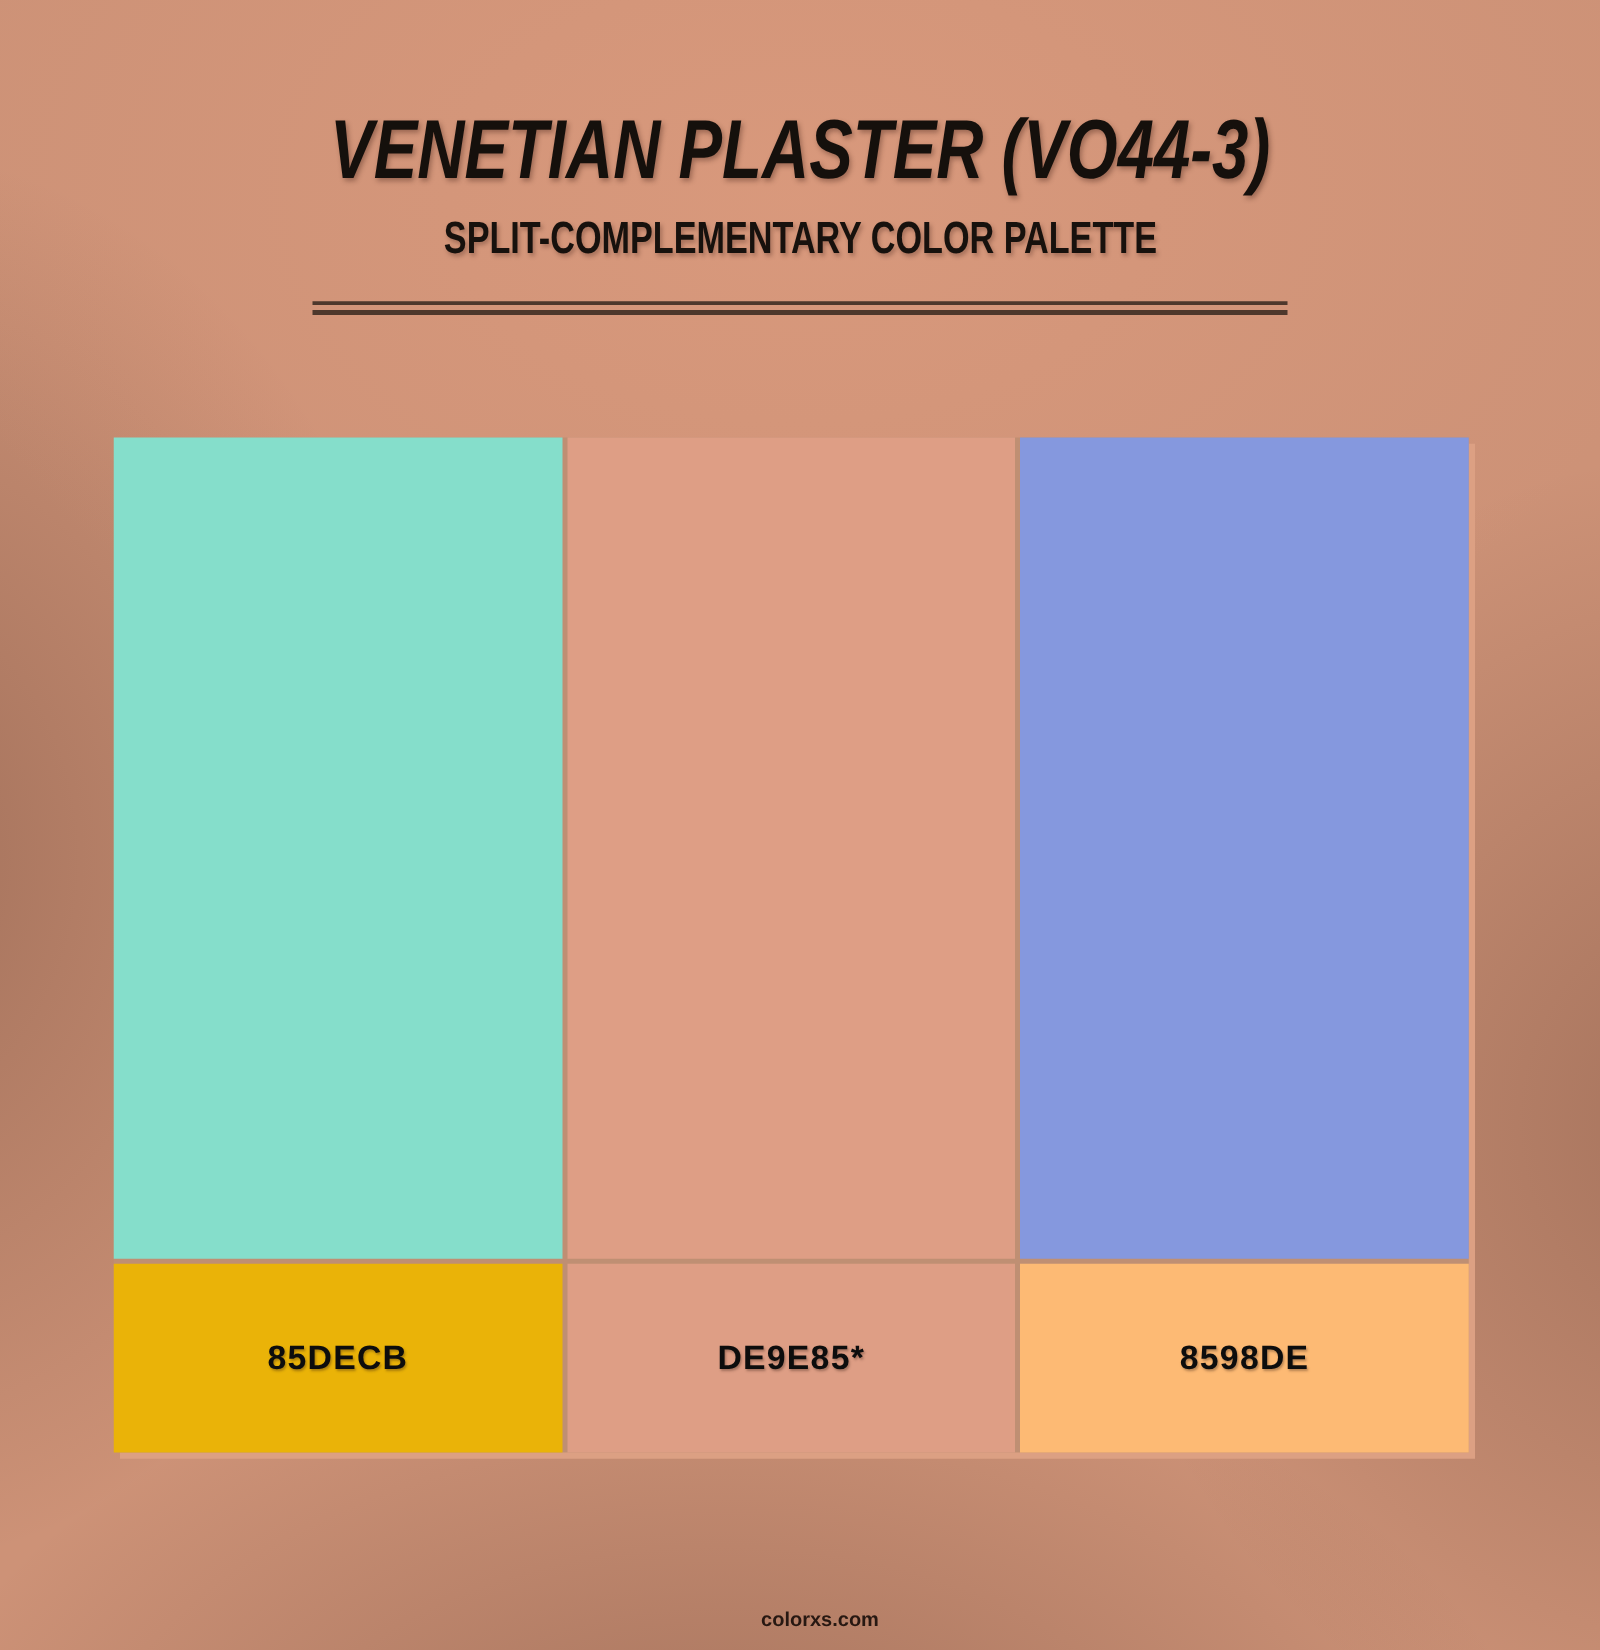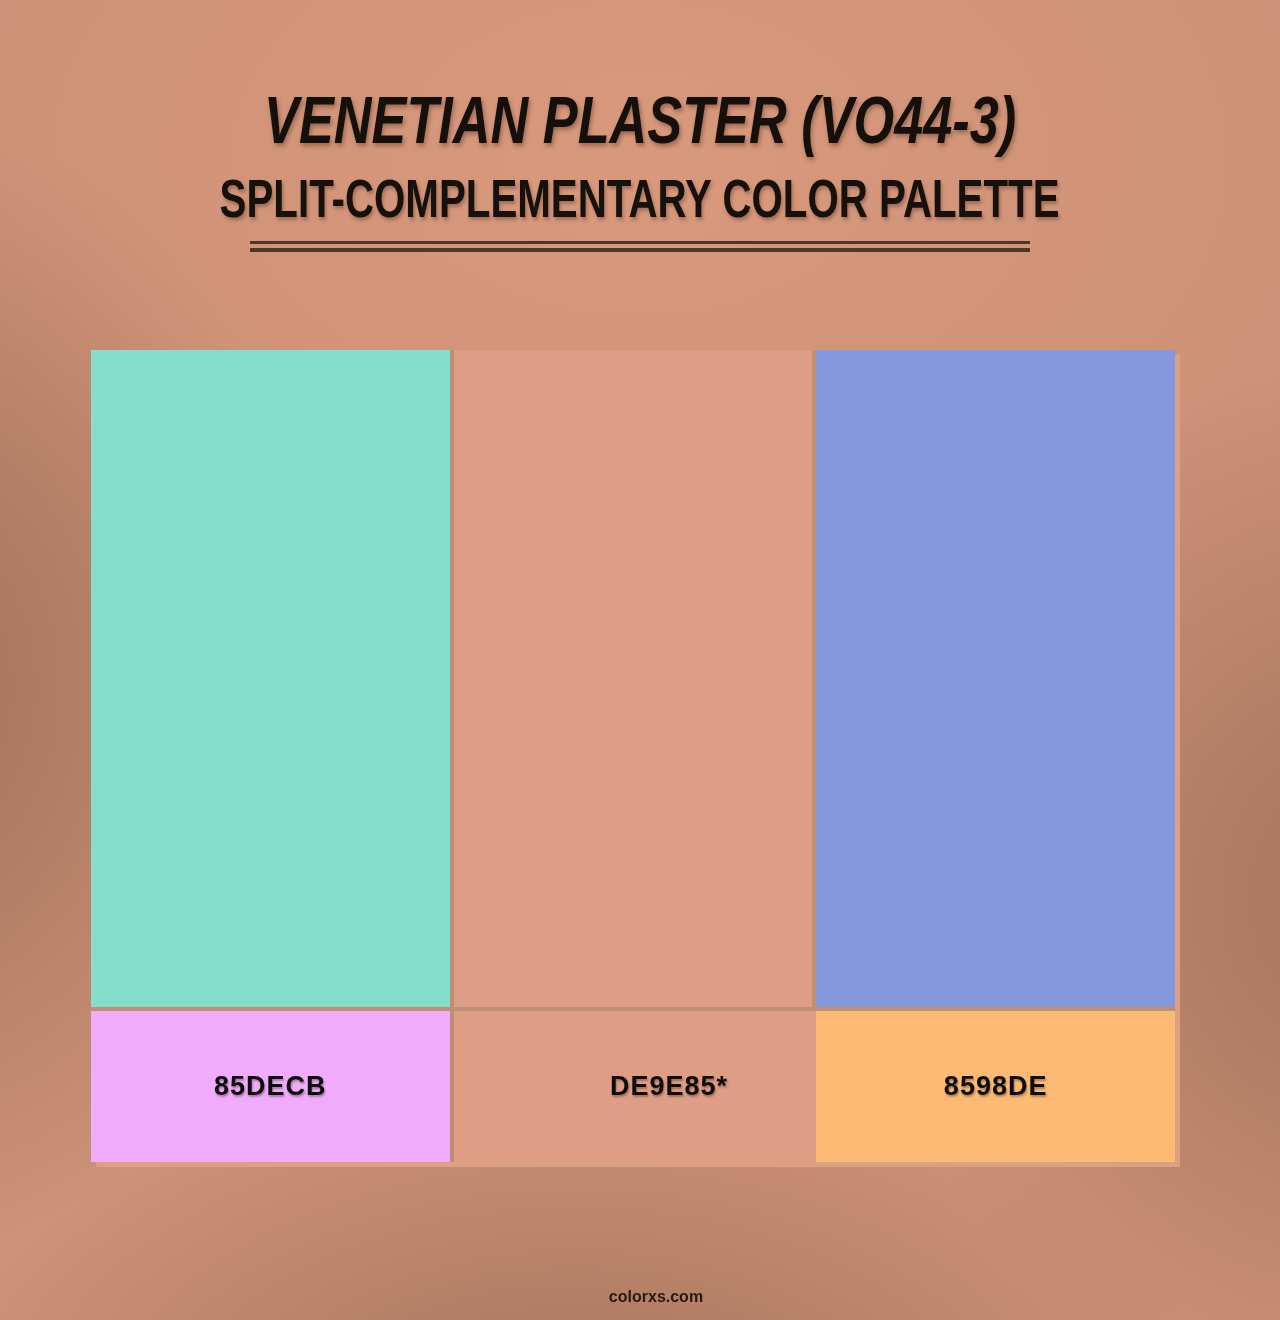--- a/index.html
+++ b/index.html
@@ -27,21 +27,21 @@
   .title .squeeze {
     display: inline-block;
     transform: scaleX(0.78);
     transform-origin: 50% 50%;
     text-shadow: 2px 3px 5px rgba(70,35,25,0.40);
   }
 
   .subtitle {
     position: absolute; top: 172px; left: 0; width: 100%;
     text-align: center;
-    font-size: 53px; font-weight: 700; line-height: 1;
+    font-size: 36px; font-weight: 700; line-height: 1;
     color: #17110d;
     white-space: nowrap;
   }
   .subtitle .squeeze {
     display: inline-block;
     transform: scaleX(0.76);
     transform-origin: 50% 50%;
     text-shadow: 2px 3px 4px rgba(70,35,25,0.35);
   }
 
@@ -94,24 +94,24 @@
   <span class="squeeze">SPLIT-COMPLEMENTARY COLOR PALETTE</span>
 </div>
 
 <div class="rule"></div>
 
 <div class="palette">
   <div class="cell tall" style="background-color: rgb(133, 222, 203);"></div>
   <div class="cell tall" style="background-color: rgb(222, 158, 133);"></div>
   <div class="cell tall" style="background-color: rgb(133, 152, 222);"></div>
 
-  <div class="cell label" style="background-color: #f0abfc; justify-content: center;">
+  <div class="cell label" style="background-color: #eab308; justify-content: center;">
     <span>85DECB</span>
   </div>
-  <div class="cell label" style="background-color: rgb(222, 158, 133); padding-left: 36px;">
+  <div class="cell label" style="background-color: rgb(222, 158, 133);">
     <span>DE9E85*</span>
   </div>
   <div class="cell label" style="background-color: #fdba74;">
     <span>8598DE</span>
   </div>
 </div>
 
 <div class="site-footer">
   <span>colorxs.com</span>
 </div>

